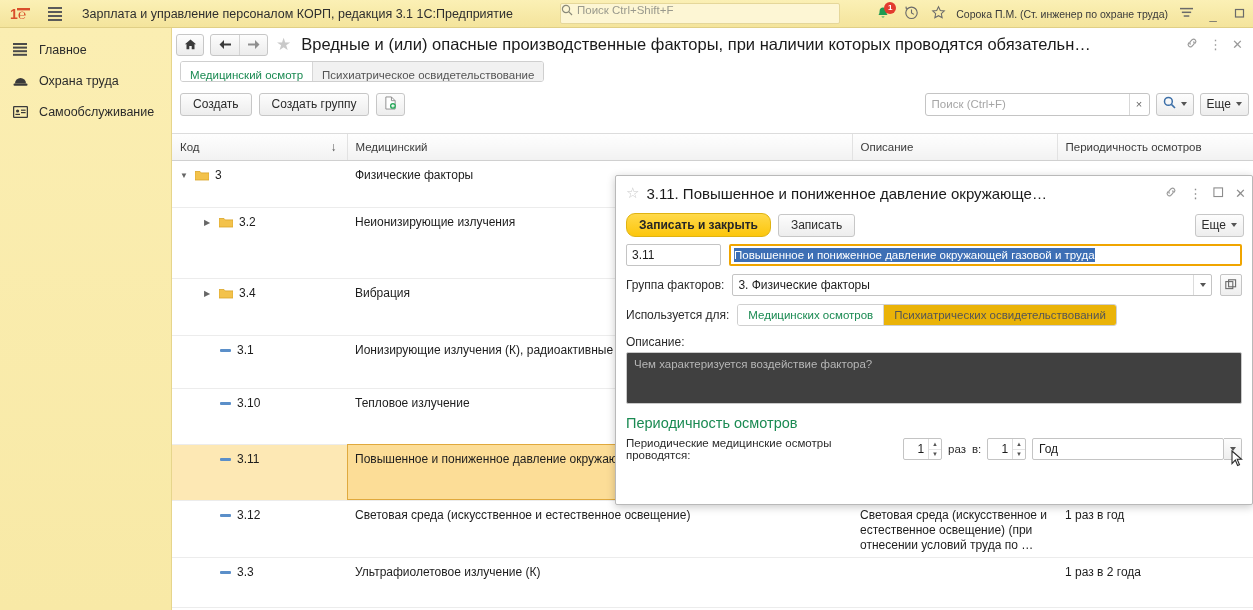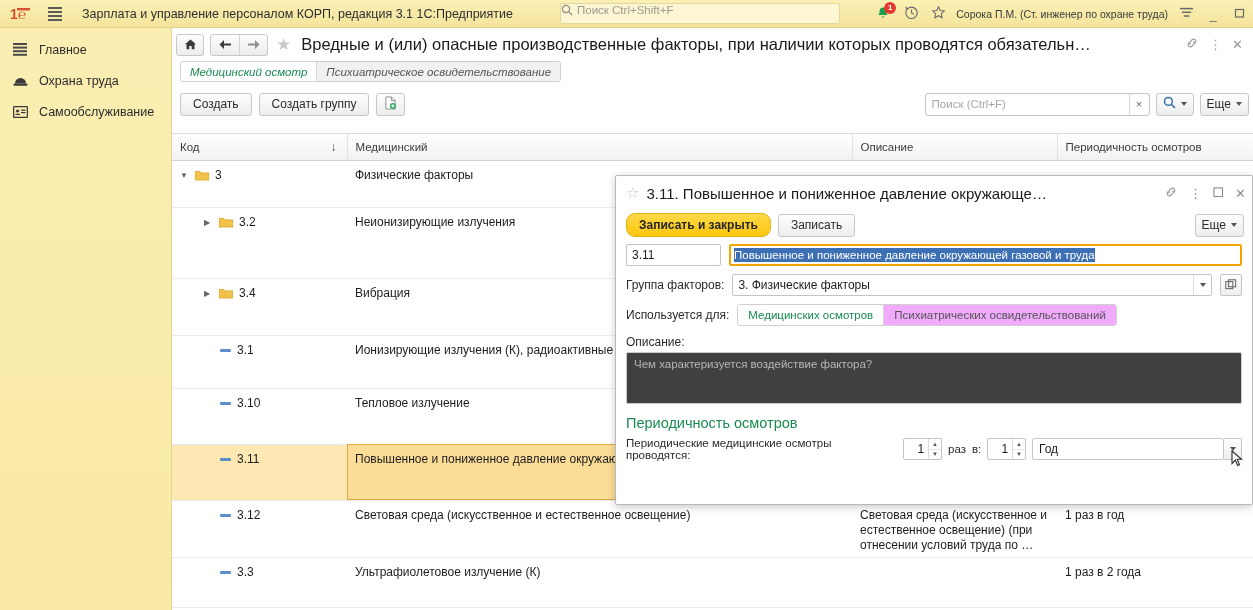--- a/index.html
+++ b/index.html
@@ -71,22 +71,22 @@
   .navgroup{ display:flex; border:1px solid #c7c7c7; border-radius:3px; overflow:hidden;
              background:linear-gradient(#fdfdfd,#ececec); height:22px;}
   .navgroup .g{ width:28px; display:flex; align-items:center; justify-content:center; cursor:pointer; color:#444;}
   .navgroup .g+ .g{ border-left:1px solid #d4d4d4;}
   .star{ color:#c9c9c9; font-size:17px; margin-left:2px; cursor:pointer;}
   .pagetitle{ font-size:16.5px; color:#1b1b1b; white-space:nowrap; overflow:hidden; margin-left:4px; max-width:840px;}
   .nav-right{ margin-left:auto; display:flex; align-items:center; gap:10px; padding-right:6px; color:#9a9a9a; font-size:13px;}
 
   .tabsrow{ height:28px; padding-left:8px; display:flex; align-items:flex-start;}
   .tabgroup{ display:flex; border:1px solid #cfcfcf; border-radius:3px; overflow:hidden; height:21px;}
-  .tab{ padding:0 9px; height:19px; display:flex; align-items:center; font-size:11.5px;
-        background:#f1f1f1; color:#555; cursor:pointer; border-right:1px solid #d6d6d6;font-style:italic;}
+  .tab{ padding:0 9px; height:19px; display:flex; align-items:flex-end; font-size:11.5px;
+        background:#f1f1f1; color:#555; cursor:pointer; border-right:1px solid #d6d6d6;}
   .tab:last-child{border-right:none;}
   .tab.active{ background:#fff; color:#1a8a52;}
 
   .toolbar{ height:30px; display:flex; align-items:center; padding-left:8px; gap:7px;}
   .tbtn{
     height:23px; padding:0 12px; border:1px solid #c7c7c7; border-radius:3px;
     background:linear-gradient(#fdfdfd,#ededed); font-size:12px; color:#2b2b2b;
     display:flex; align-items:center; cursor:pointer;
   }
   .tbtn.icononly{ padding:0 7px;}
@@ -154,21 +154,21 @@
   .flabel{ font-size:12px; color:#2b2b2b; white-space:nowrap;}
   .combo{
     flex:1; height:22px; border:1px solid #c4c4c4; border-radius:2px; background:#fff;
     display:flex; align-items:center; padding-left:5px; font-size:12px; color:#1d1d1d;
   }
   .combo .drop{ margin-left:auto; width:18px; height:100%; display:flex; align-items:center;
                 justify-content:center; border-left:1px solid #dcdcdc;}
   .sqbtn{ width:22px; height:22px; border:1px solid #c4c4c4; border-radius:2px;
           background:linear-gradient(#fdfdfd,#eee); display:flex; align-items:center; justify-content:center; cursor:pointer;}
   .segmented{ display:flex; border:1px solid #cfcfcf; border-radius:3px; overflow:hidden; height:22px;}
-  .seg{ padding:0 10px; display:flex; align-items:center; font-size:11.5px; cursor:pointer; background:#f0abfc; color:#555;}
+  .seg{ padding:0 10px; display:flex; align-items:center; font-size:11.5px; cursor:pointer; background:#eab308; color:#555;}
   .seg.active{ background:#fff; color:#1a8a52;}
   .seg+.seg{ border-left:1px solid #d6d6d6;}
   .deslabel{ font-size:12px; color:#2b2b2b; margin-top:9px;}
   .textarea{
     margin-top:3px; height:52px; border:1px solid #c9c9c9; border-radius:2px; background:#404040;
     font-size:11.5px; color:#b6b6b6; padding:5px 7px;
   }
   .section-title{ color:#1a8a52; font-size:14.5px; margin-top:11px;}
   .perrow{ display:flex; align-items:center; gap:6px; margin-top:6px;}
   .perlabel{ font-size:11.5px; color:#2b2b2b;}

